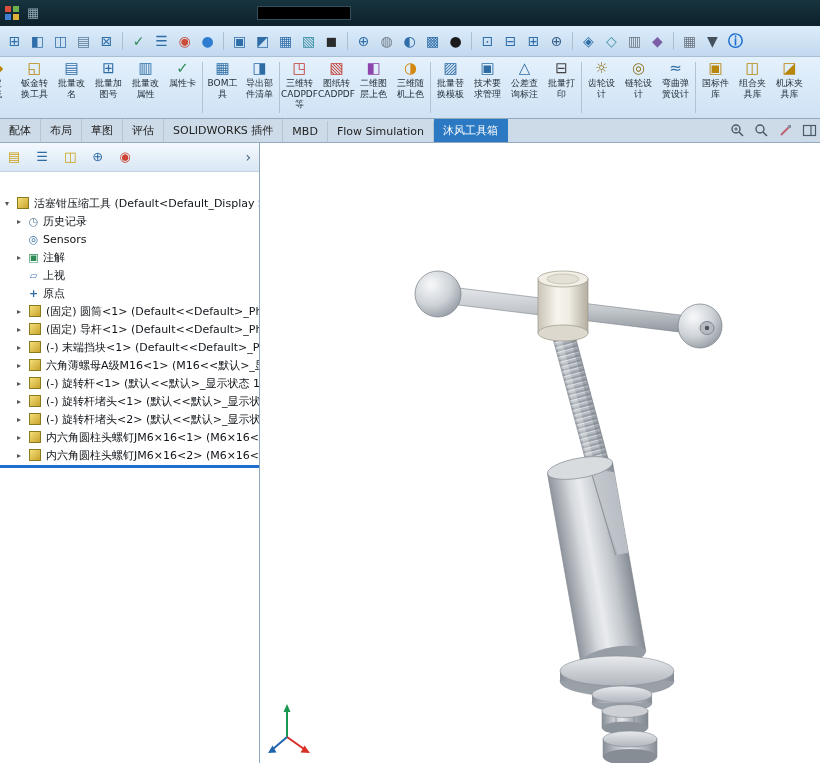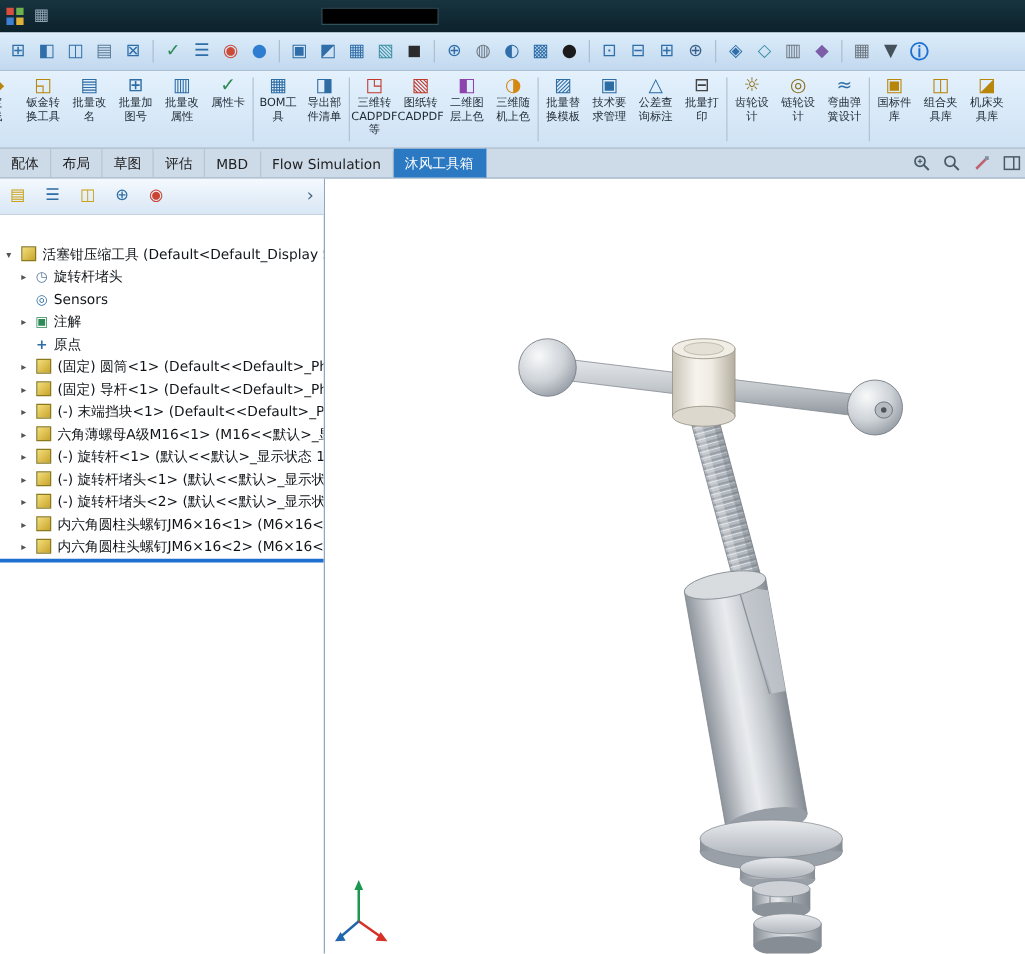--- a/index.html
+++ b/index.html
@@ -236,20 +236,21 @@
     <span>机床夹</span>
     <span>具库</span>
   </div>
 </div>
 
 <div class="tabbar">
   <div class="tab">配体</div>
   <div class="tab">布局</div>
   <div class="tab">草图</div>
   <div class="tab">评估</div>
+  <div class="tab">SOLIDWORKS 插件</div>
   <div class="tab">MBD</div>
   <div class="tab">Flow Simulation</div>
   <div class="tab active">沐风工具箱</div>
   <div class="tab-spacer"></div>
   <div class="vp-tools">
     <svg class="vp-tool" viewBox="0 0 15 15">
       <circle cx="6" cy="6" r="4" fill="none" stroke="#4a5a68" stroke-width="1.4"></circle>
       <line x1="9" y1="9" x2="13" y2="13" stroke="#4a5a68" stroke-width="1.6"></line>
       <line x1="4.2" y1="6" x2="7.8" y2="6" stroke="#4a5a68" stroke-width="1"></line>
       <line x1="6" y1="4.2" x2="6" y2="7.8" stroke="#4a5a68" stroke-width="1"></line>
@@ -282,31 +283,36 @@
     </div>
     <div class="tree">
       <div class="trow root">
         <span class="exp open"></span>
         <span class="ti ti-asm"></span>
         <span class="tlabel">活塞钳压缩工具  (Default&lt;Default_Display State-1&gt;)</span>
       </div>
       <div class="trow">
         <span class="exp"></span>
         <span class="ti ti-hist"></span>
-        <span class="tlabel">旋转杆堵头</span>
+        <span class="tlabel">历史记录</span>
       </div>
       <div class="trow">
         <span class="exp none"></span>
         <span class="ti ti-sensor"></span>
         <span class="tlabel">Sensors</span>
       </div>
       <div class="trow">
         <span class="exp"></span>
         <span class="ti ti-ann"></span>
         <span class="tlabel">注解</span>
+      </div>
+      <div class="trow">
+        <span class="exp none"></span>
+        <span class="ti ti-plane"></span>
+        <span class="tlabel">上视</span>
       </div>
       <div class="trow">
         <span class="exp none"></span>
         <span class="ti ti-origin"></span>
         <span class="tlabel">原点</span>
       </div>
       <div class="trow">
         <span class="exp"></span>
         <span class="ti ti-part"></span>
         <span class="tlabel">(固定) 圆筒&lt;1&gt; (Default&lt;&lt;Default&gt;_PhotoWorks Dis</span>

